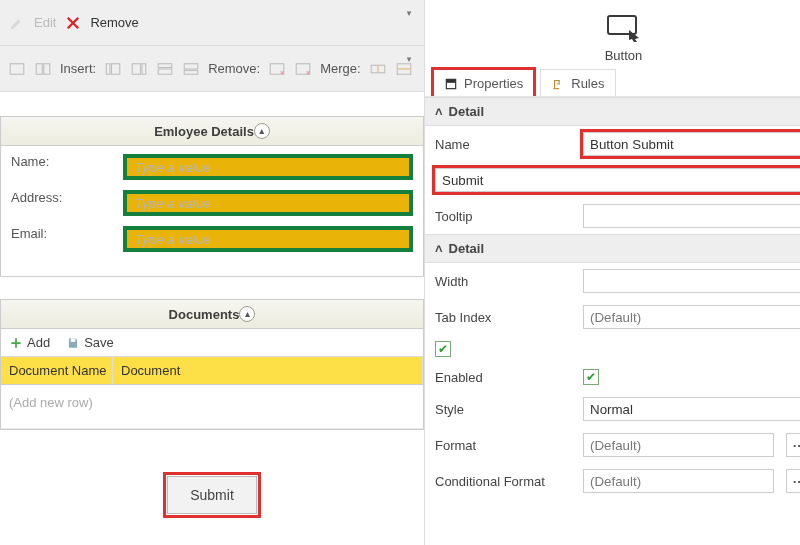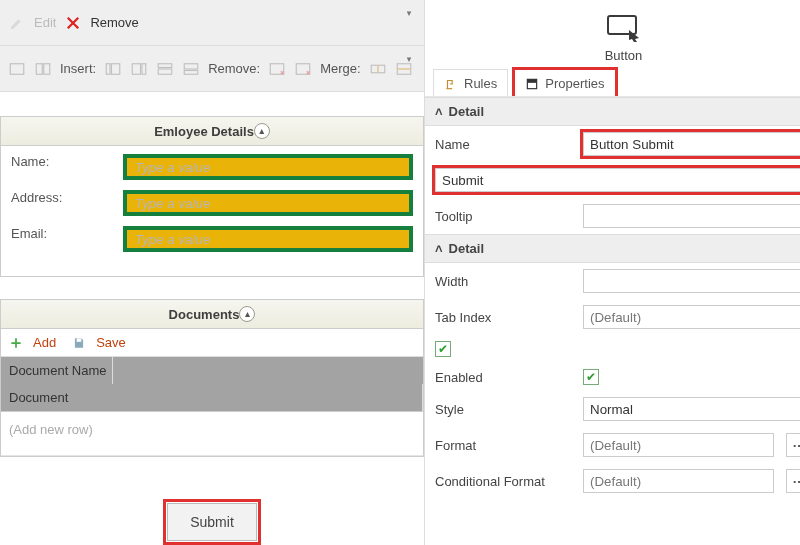--- a/index.html
+++ b/index.html
@@ -39,22 +39,22 @@
   .panel-body { padding: 8px 10px 14px 10px; }
   .form-row { display: flex; align-items: flex-start; margin-bottom: 10px; }
   .form-row .flabel { width: 112px; color: #555; }
   .finput {
     flex: 1; height: 26px; border: 4px solid #15803d; padding: 0 8px;
     color: #333; background: #eab308; font-style: italic;
   }
   .finput::placeholder { color: #b6b6b6; font-style: italic; }
 
   .docs-actions { display: flex; gap: 16px; padding: 6px 8px; border-bottom: 1px solid #ddd; }
-  .docs-actions .act { display: flex; align-items: center; gap: 10px; color: #c2410c; }
-  .docs-table-hdr { display: flex; border-bottom: 1px solid #ccc; background: #a3a3a3; flex-direction: column; }
+  .docs-actions .act { display: flex; align-items: center; gap: 4px; color: #404040; }
+  .docs-table-hdr { display: flex; border-bottom: 1px solid #ccc; background: #fde047; }
   .docs-table-hdr .col { padding: 6px 8px; color: #333; border-right: 1px solid #ddd; }
   .docs-table-hdr .col:first-child { width: 112px; }
   .docs-addrow { padding: 10px 8px 18px 8px; color: #aaa; border-bottom: 1px solid #e5e5e5; }
 
   .submit-wrap { padding: 24px 0 20px 0; display: flex; justify-content: center; }
   .submit-btn {
     padding: 10px 22px; border: 1px solid #bbb; background: #f2f2f2; color: #444; font-size: 14px;
   }
   .hl-red { outline: 3px solid #e03030; outline-offset: 1px; }
 
@@ -249,38 +249,38 @@
       <span class="icon-box">
         <svg width="38" height="30" viewBox="0 0 38 30">
           <rect x="3" y="4" width="28" height="18" rx="2" fill="none" stroke="#3a3a3a" stroke-width="2"></rect>
           <path d="M24 18 L34 26 L30 27 L32 30 L29 30 L27 27 L24 28 Z" fill="#3a3a3a"></path>
         </svg>
       </span>
       <span>Button</span>
     </div>
 
     <div class="tabs">
+      <div class="tab active tab-prop-hl">
+        <span>
+            <svg class="ico-s" viewBox="0 0 24 24">
+              <rect x="4" y="4" width="16" height="16" fill="none" stroke="#333" stroke-width="2"></rect>
+              <rect x="4" y="4" width="16" height="6" fill="#333"></rect>
+            </svg>
+          </span>
+        <span>Properties</span>
+      </div>
       <div class="tab">
         <span>
             <svg class="ico-s" viewBox="0 0 24 24">
               <path d="M6 20 L6 6 L14 6 L14 12 L10 12" fill="none" stroke="#c58a2d" stroke-width="2"></path>
               <path d="M4 20h10" stroke="#c58a2d" stroke-width="2"></path>
             </svg>
           </span>
         <span>Rules</span>
       </div>
-      <div class="tab active tab-prop-hl">
-        <span>
-            <svg class="ico-s" viewBox="0 0 24 24">
-              <rect x="4" y="4" width="16" height="16" fill="none" stroke="#333" stroke-width="2"></rect>
-              <rect x="4" y="4" width="16" height="6" fill="#333"></rect>
-            </svg>
-          </span>
-        <span>Properties</span>
-      </div>
     </div>
     <div class="tab-divider"></div>
 
     <div class="section-hdr">
       <span>˄</span>
       <span>Detail</span>
     </div>
 
     <div class="prow">
       <span class="plabel">Name</span>

